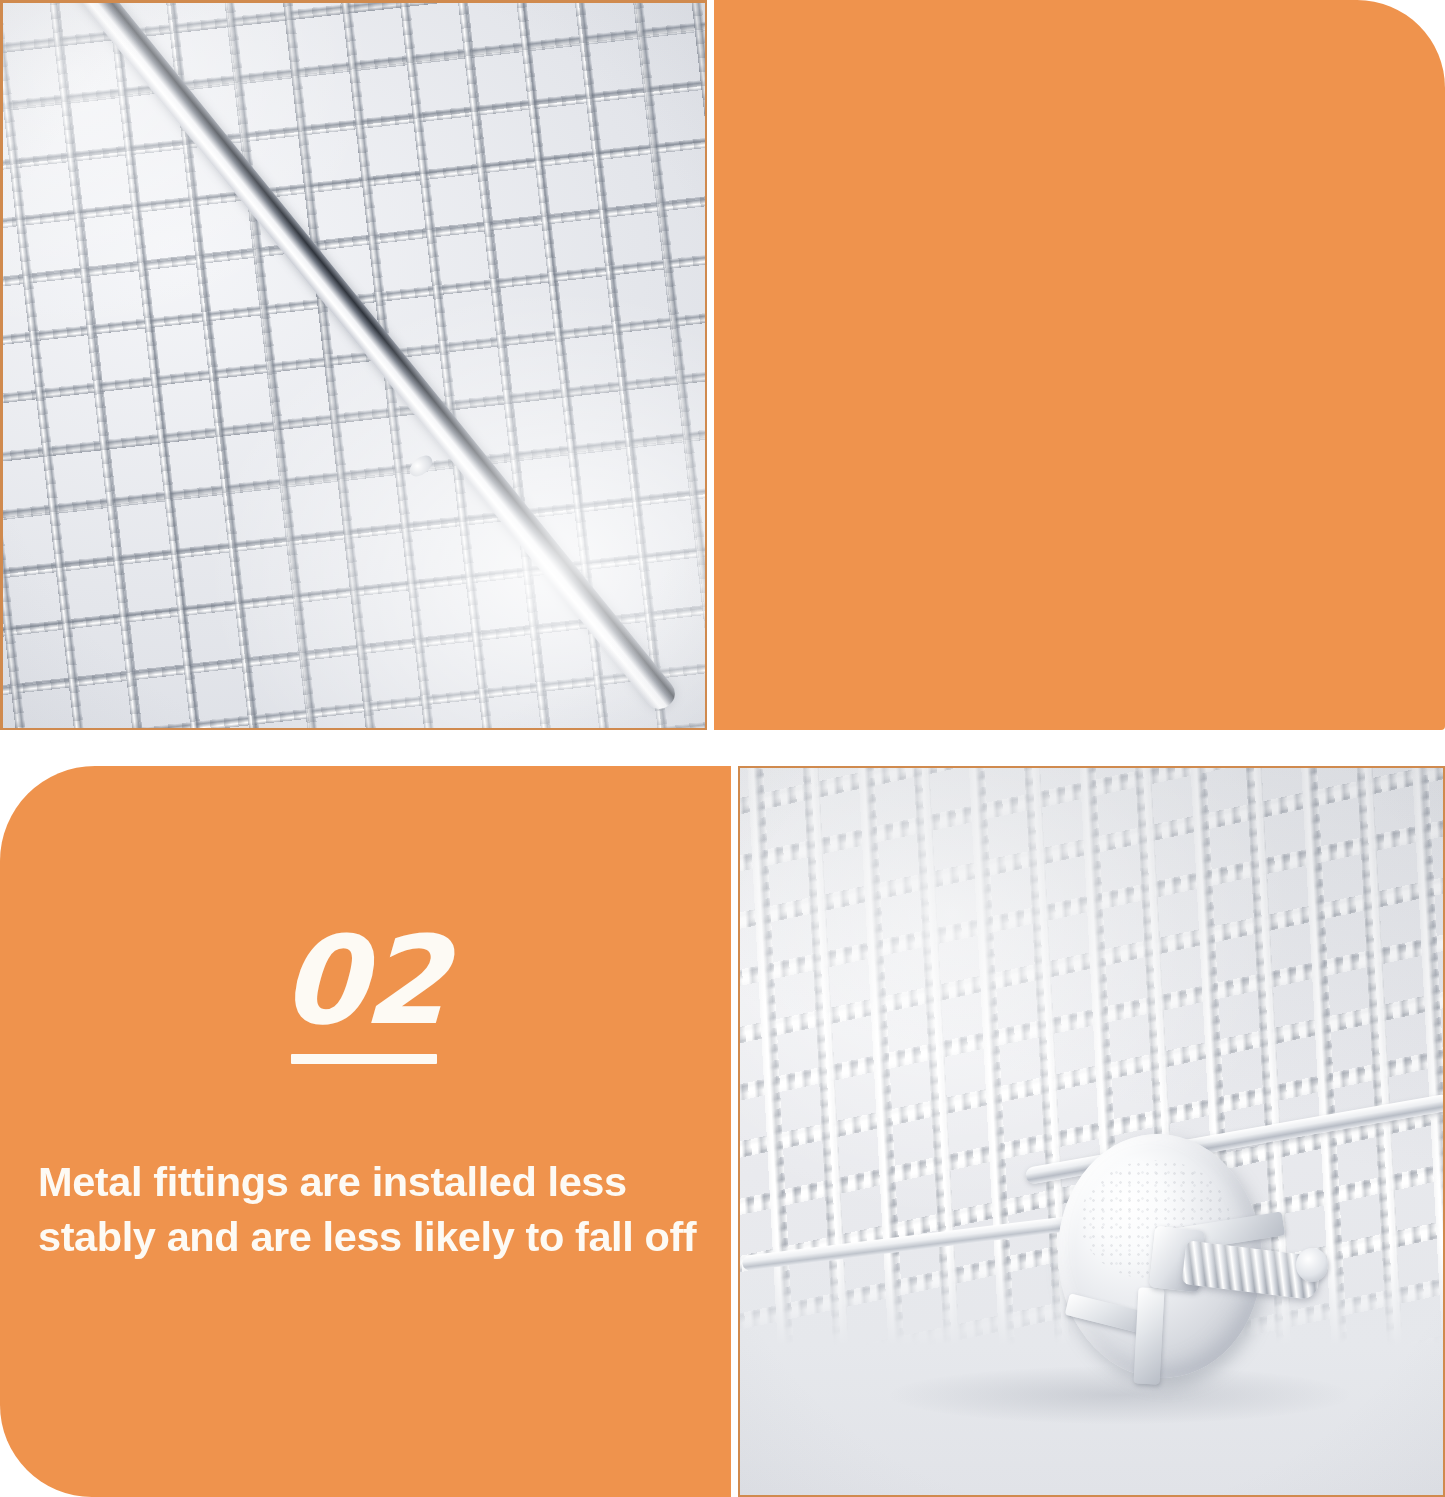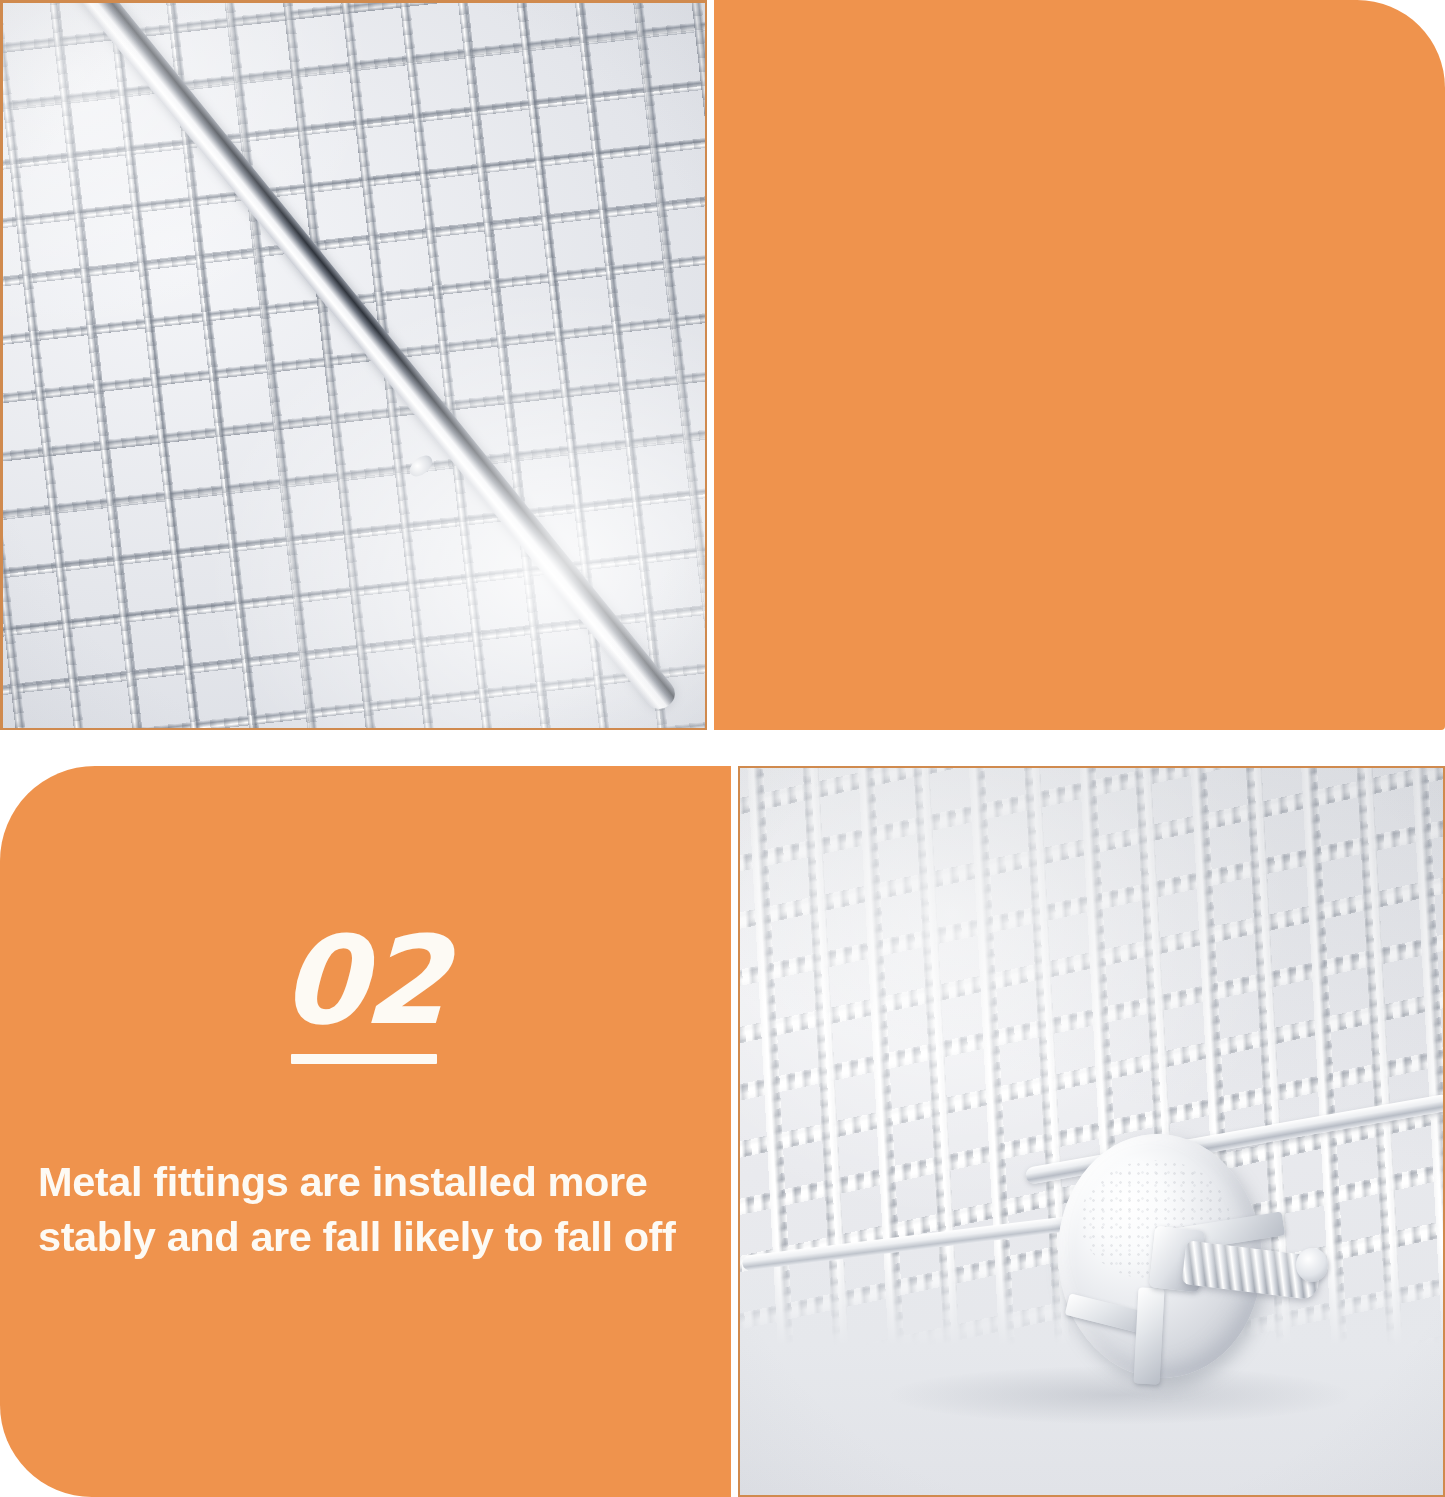--- a/index.html
+++ b/index.html
@@ -444,21 +444,21 @@
       
       
     </div>
   </div>
 
   <div class="row" id="row-2">
 
     <div class="panel orange-panel" id="orange-panel-2">
       <div class="feature-number" id="feature-number-2" style="top: 154px;">02</div>
       <div class="number-rule" id="number-rule-2" style="top: 288px;"></div>
-      <div class="feature-text" id="feature-text-2" style="top: 388px;">Metal fittings are installed more stably and are fall likely to fall off</div>
+      <div class="feature-text" id="feature-text-2" style="top: 388px;">Metal fittings are installed less stably and are less likely to fall off</div>
     </div>
 
     <div class="panel photo-panel" id="photo-panel-2">
       <div class="photo-stage">
         <div id="photo-2-bg"></div>
         <div class="mesh-field" id="photo-2-mesh">
           <div class="mesh-grid"></div>
           <div class="mesh-crimp"></div>
         </div>
         <div id="photo-2-mesh-shade"></div>

